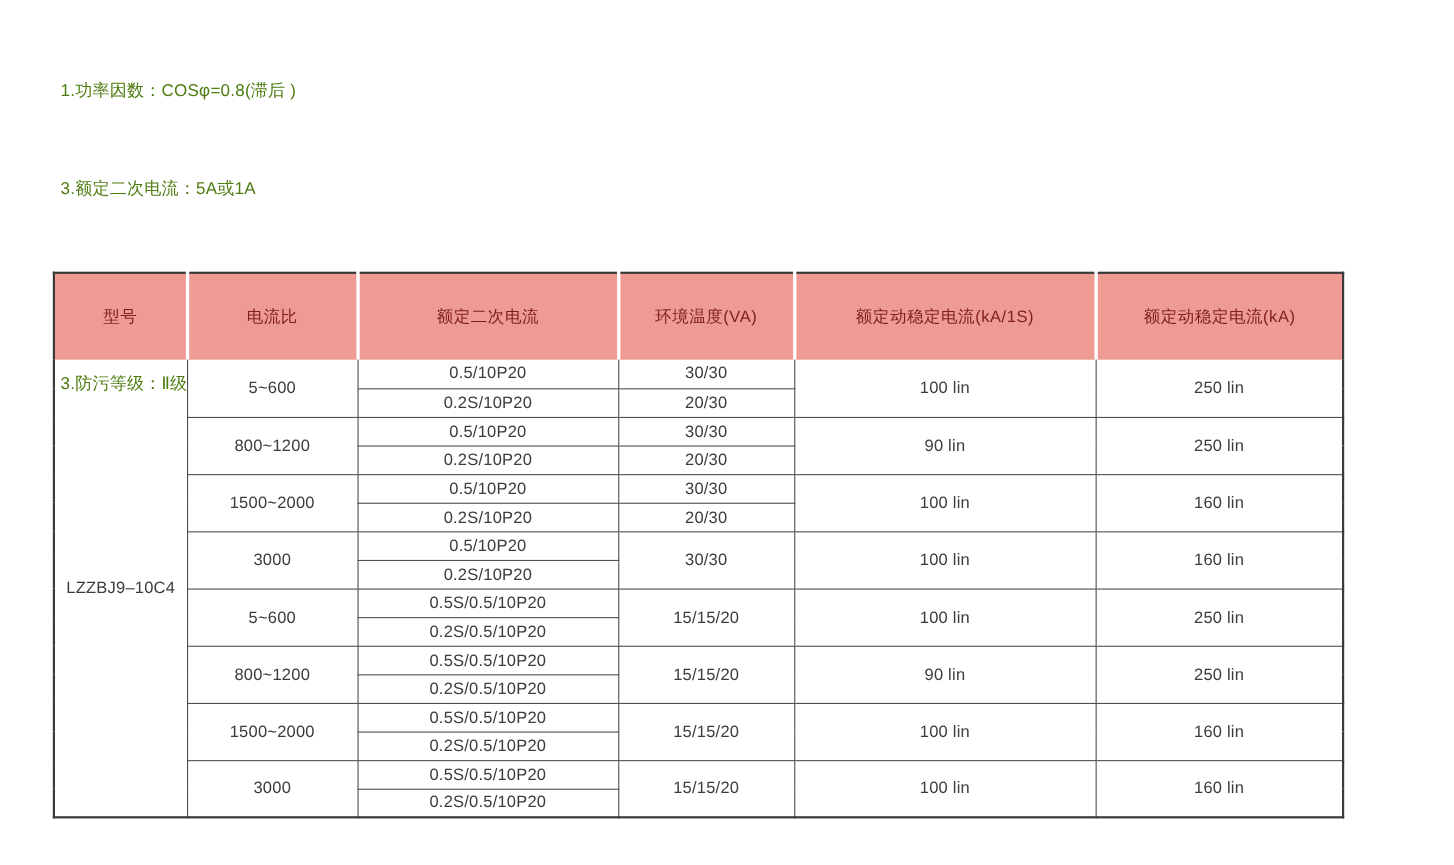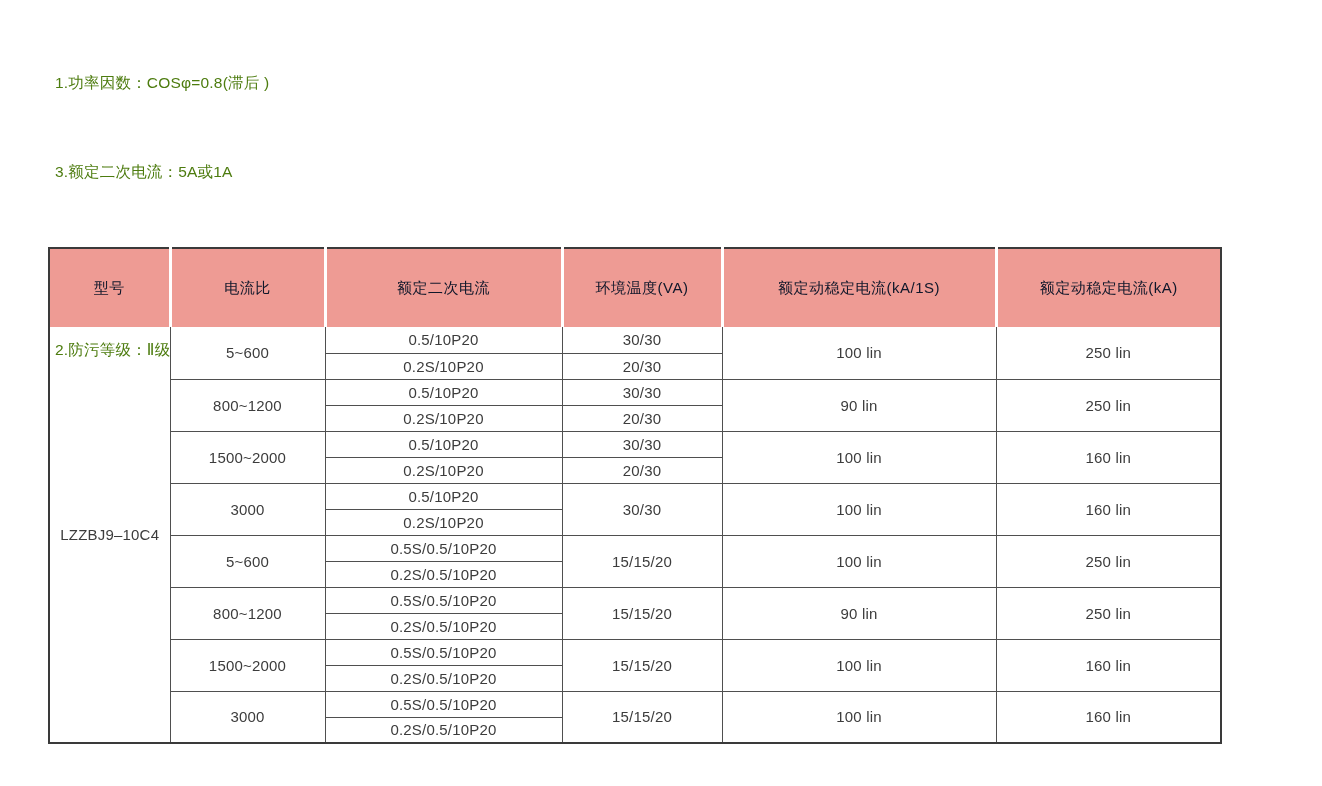--- a/index.html
+++ b/index.html
@@ -20,21 +20,21 @@
   }
 
   
   table.spec-table {
     position: absolute; left: 48px; top: 247px;
     width: 1172px;
     border-collapse: collapse; table-layout: fixed;
     border: 2px solid #3a3a3a;
   }
   table.spec-table thead th {
-    background: #ee9b94; color: #0f172a;
+    background: #ee9b94; color: #7f1d1d;
     font-weight: normal; font-size: 15px;
     height: 79px; padding: 0; text-align: center;
     border: none; letter-spacing: 0.5px;
   }
   table.spec-table thead th:not(:last-child) { border-right: 3px solid #ffffff; }
   table.spec-table tbody td {
     border: 1px solid #4f4f4f;
     font-size: 15px; color: #3c3c3c;
     text-align: center; vertical-align: middle;
     height: 26px; padding: 0;
@@ -44,21 +44,21 @@
 </style>
 </head>
 <body>
 
 <div class="page">
 
   <div class="specs">
     <div>1.功率因数：COSφ=0.8(滞后 )</div>
     <div>3.额定二次电流：5A或1A</div>
     <div>3.额定频率：50Hz或60Hz</div>
-    <div>2.防污等级：Ⅱ级</div>
+    <div>3.防污等级：Ⅱ级</div>
   </div>
 
   <table class="spec-table">
     <colgroup>
       <col style="width:121px">
       <col style="width:155px">
       <col style="width:237px">
       <col style="width:160px">
       <col style="width:274px">
       <col style="width:225px">

